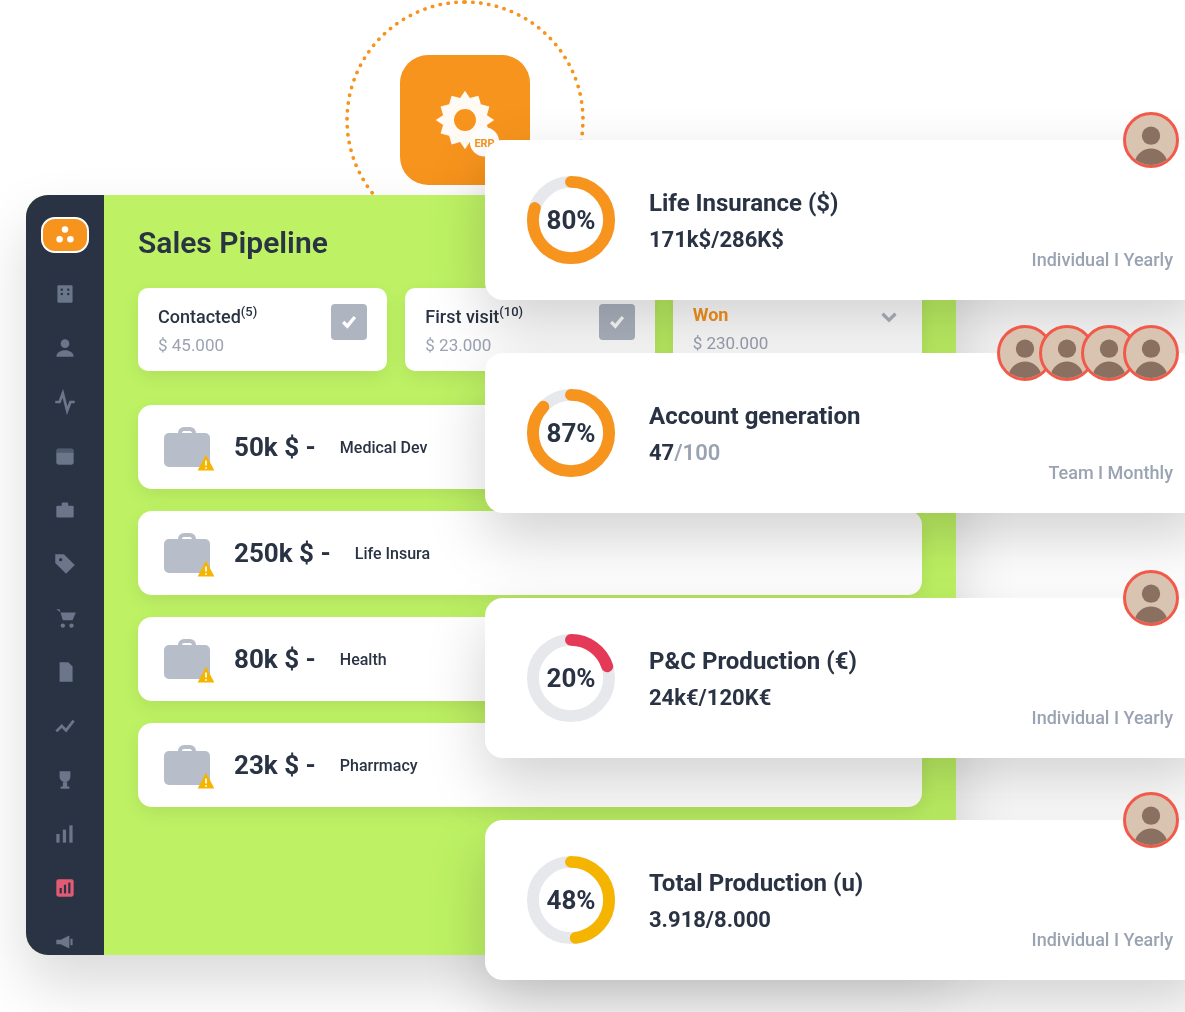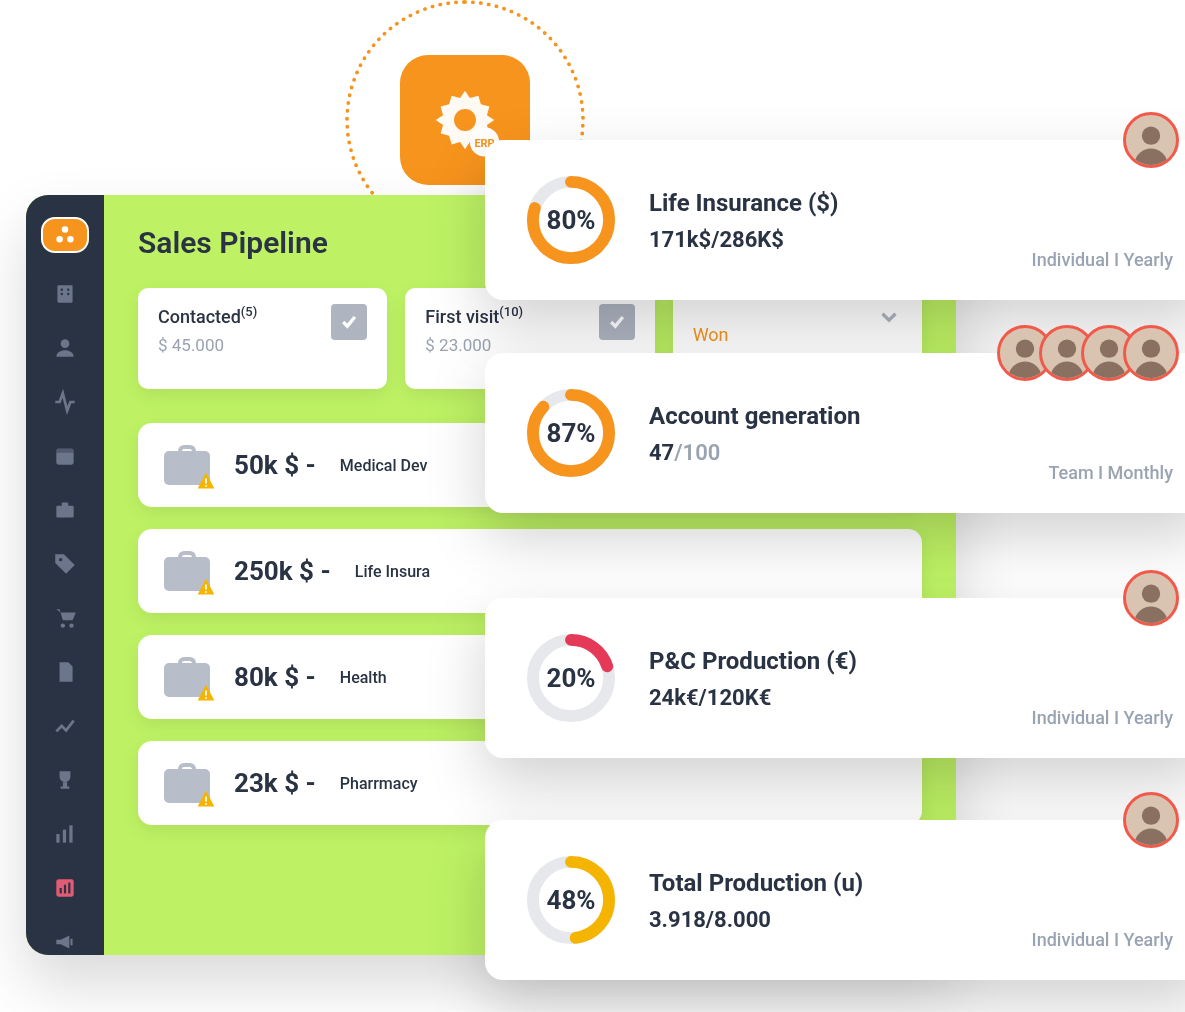--- a/index.html
+++ b/index.html
@@ -22,21 +22,21 @@
   .main { flex:1; padding:30px 34px; }
   .title { font-size:30px; font-weight:600; color:#2a3344; margin-bottom:28px; }
 
   .stages { display:flex; gap:18px; margin-bottom:34px; }
   .stage { position:relative; flex:1; background:#fff; border-radius:10px; padding:16px 20px; box-shadow:0 6px 18px rgba(0,0,0,.08); display:flex; align-items:flex-start; justify-content:space-between; }
   .stage .label { font-size:18px; color:#2a3344; font-weight:500; }
   .stage .label sup { font-size:13px; }
   .stage .amount { font-size:17px; color:#9aa3b2; margin-top:8px; }
   .check { width:36px; height:36px; background:#aeb5c1; border-radius:4px; display:flex; align-items:center; justify-content:center; color:#fff; }
   .chev { color:#aeb5c1; }
-  .stage.won .label { color:#f7941d; font-weight:400;margin-top:20px; }
+  .stage.won .label { color:#f7941d; font-weight:700; }
 
   .deals { display:flex; flex-direction:column; gap:22px; }
   .deal { background:#fff; border-radius:14px; padding:22px 26px; display:flex; align-items:center; gap:24px; box-shadow:0 6px 18px rgba(0,0,0,.08); }
   .brief { position:relative; width:46px; height:40px; }
   .brief-body { width:46px; height:34px; margin-top:6px; background:#b8bec9; border-radius:5px; }
   .brief-handle { position:absolute; top:0; left:14px; width:18px; height:10px; border:4px solid #b8bec9; border-bottom:none; border-radius:6px 6px 0 0; }
   .warn { position:absolute; bottom:-6px; right:-6px; width:20px; height:20px; }
   .deal-val { font-size:26px; font-weight:700; color:#2a3344; white-space:nowrap;text-align:center; }
   .deal-name { font-size:16px; font-weight:500; color:#2a3344; white-space:nowrap; overflow:hidden; text-overflow:ellipsis; }
 

